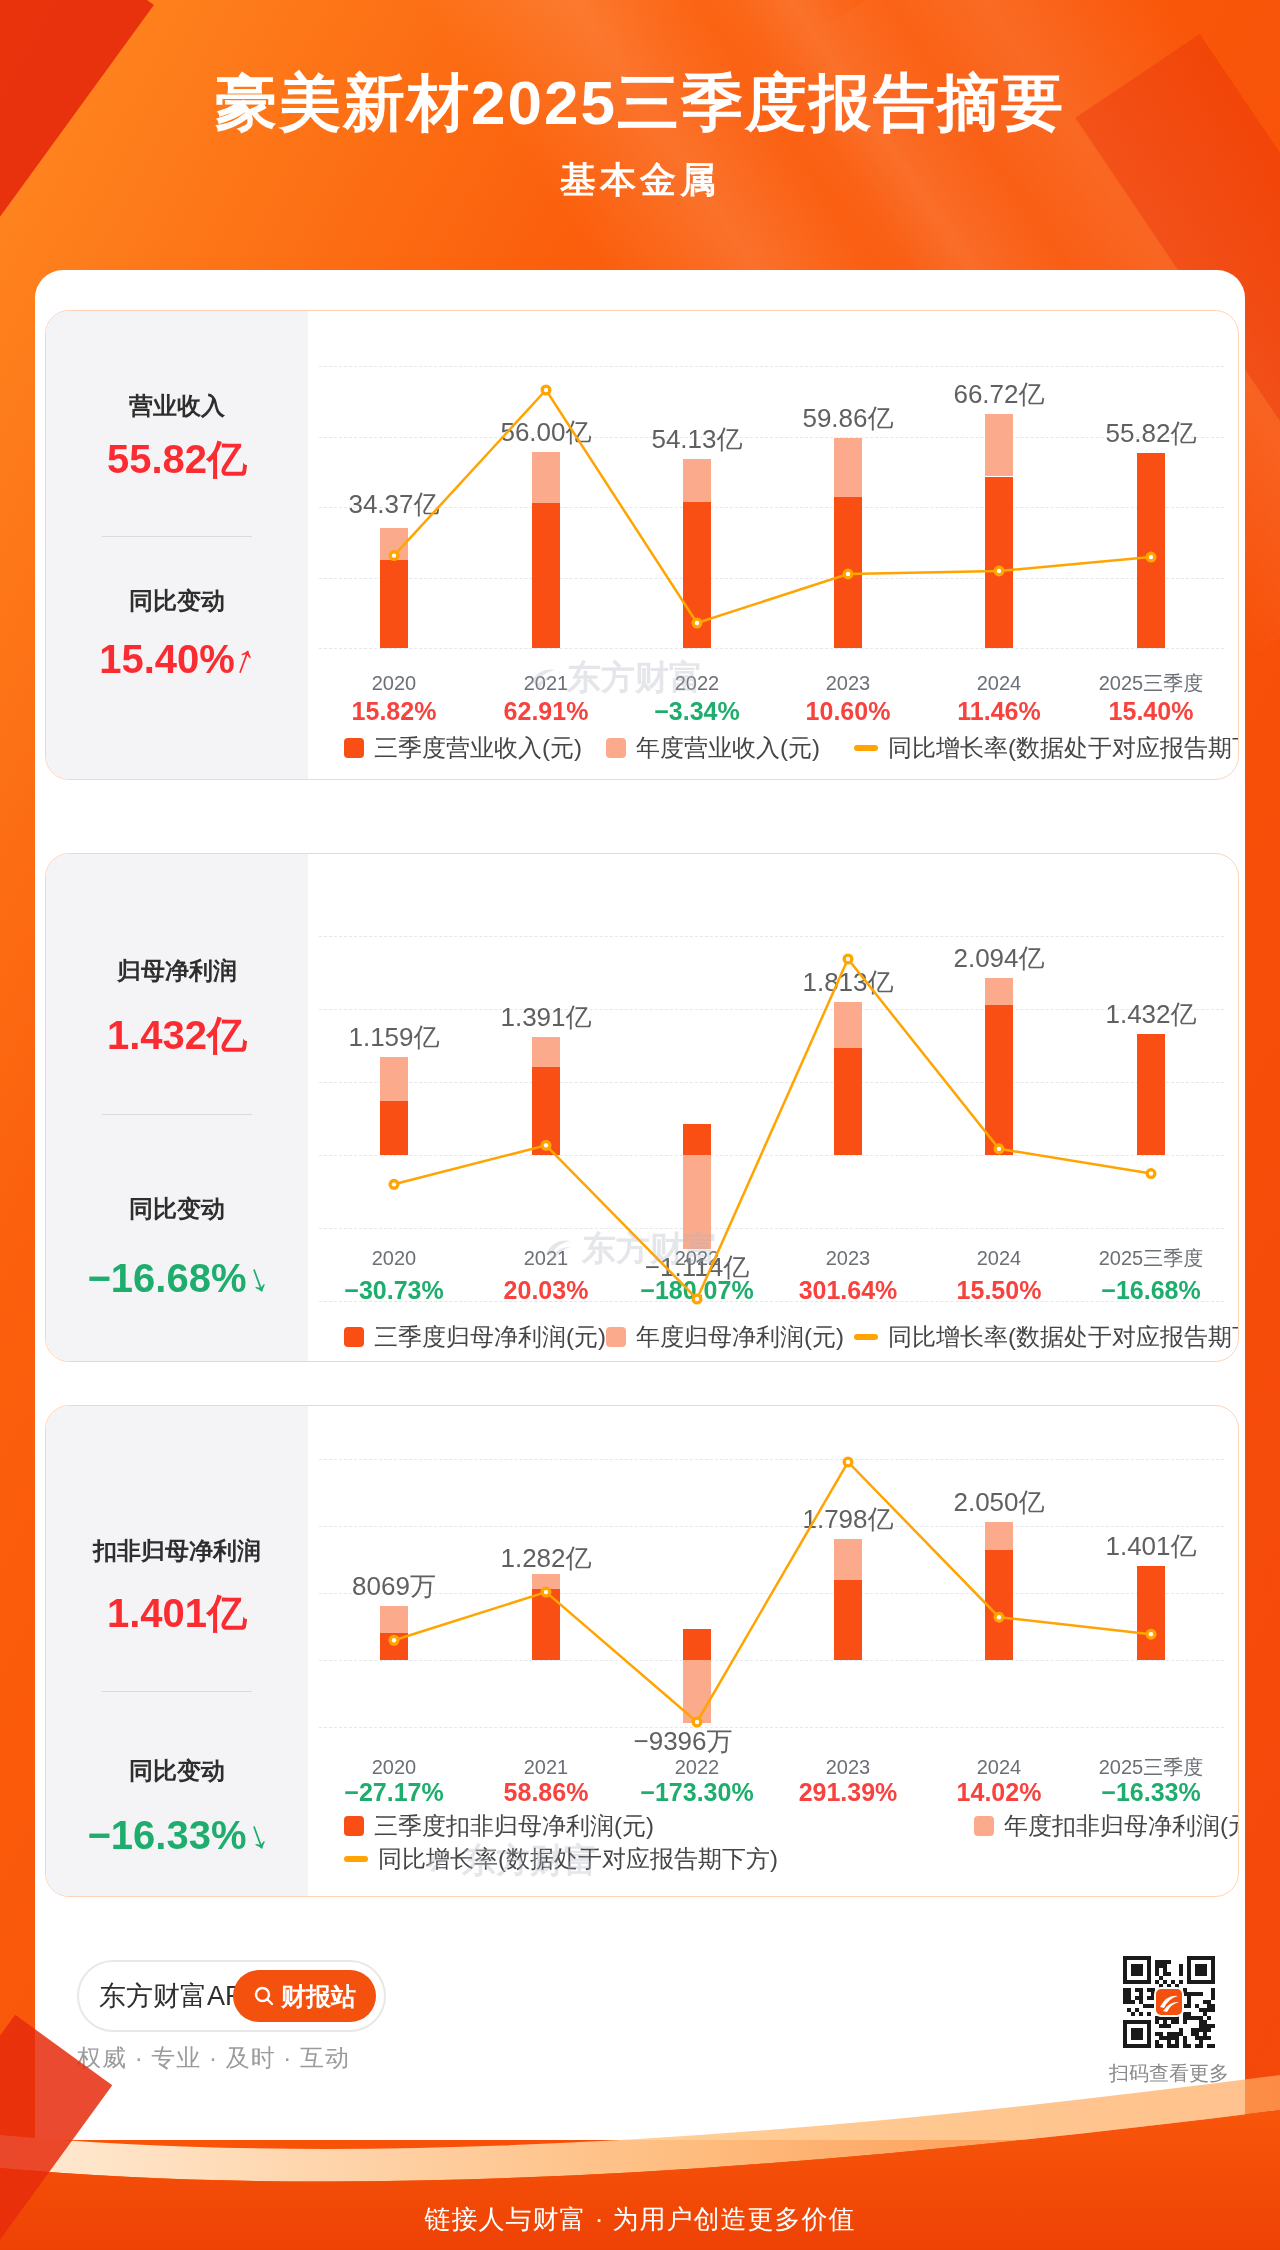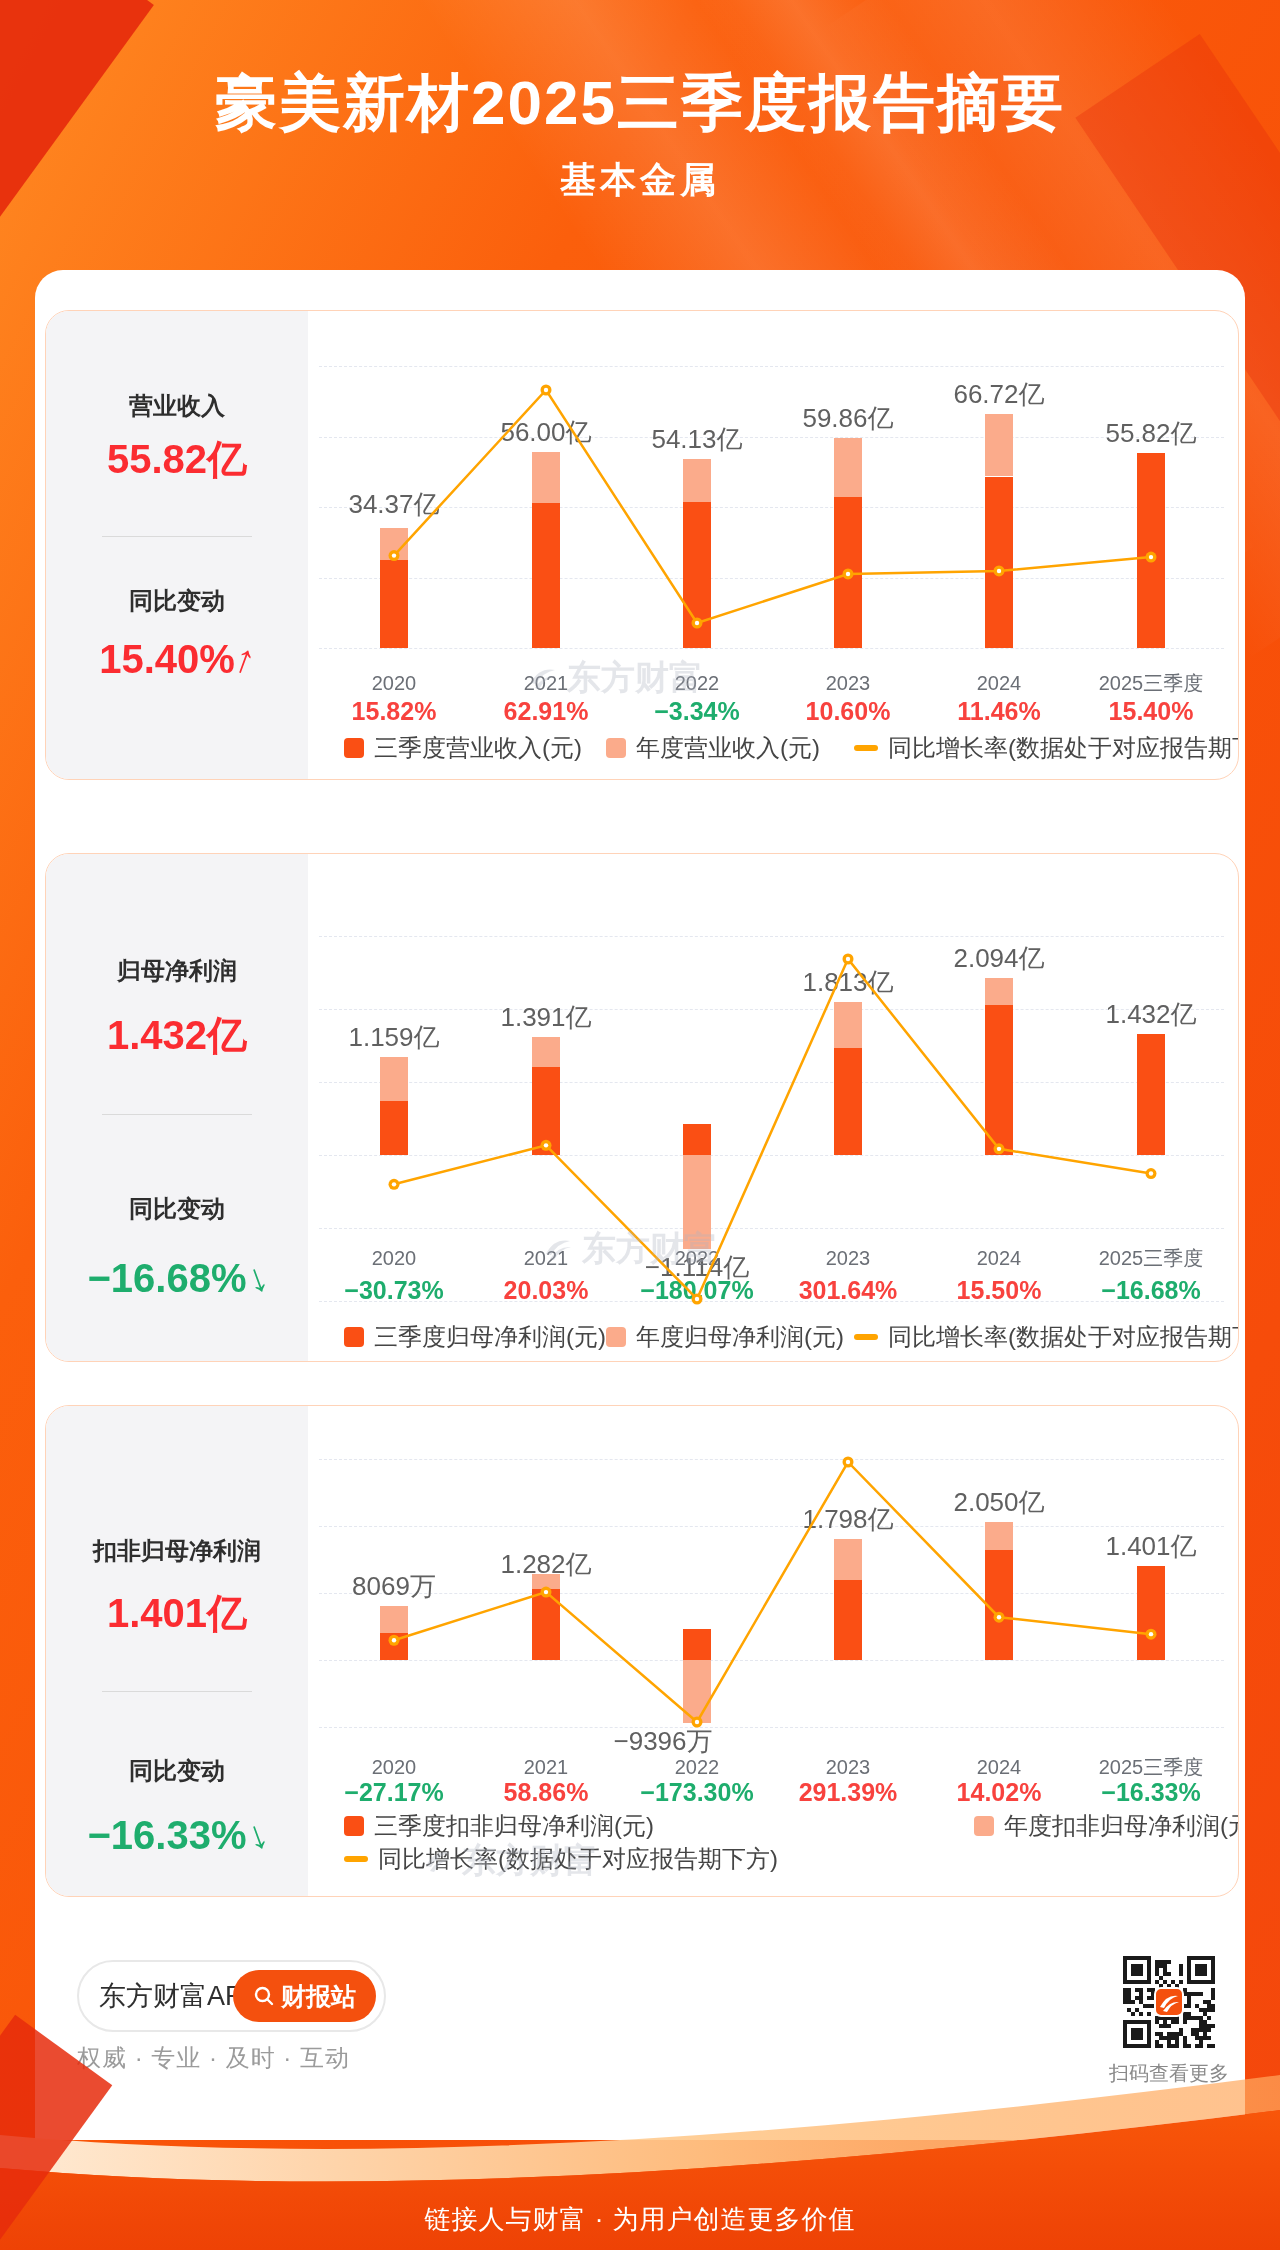--- a/index.html
+++ b/index.html
@@ -240,26 +240,26 @@
         <div class="gridline" style="left: 273px; width: 905px; top: 187px;"></div>
         <div class="gridline" style="left: 273px; width: 905px; top: 254px;"></div>
         <div class="gridline" style="left: 273px; width: 905px; top: 321px;"></div>
         <div class="bar q3" style="left: 334px; top: 227.08px; height: 26.92px;"></div>
         <div class="bar annual" style="left: 334px; top: 199.696px; height: 27.3844px;"></div>
         <div class="bar-label" style="left: 348px; top: 179.696px;">8069万</div>
         <div class="year-label" style="left: 348px; top: 361px;">2020</div>
         <div class="pct-label green" style="left: 348px; top: 386px; color: rgb(30, 173, 109);">−27.17%</div>
         <div class="bar q3" style="left: 486px; top: 183.335px; height: 70.665px;"></div>
         <div class="bar annual" style="left: 486px; top: 167.721px; height: 15.6136px;"></div>
-        <div class="bar-label" style="left: 500px; top: 158px;">1.282亿</div>
+        <div class="bar-label" style="left: 500px; top: 152px;">1.282亿</div>
         <div class="year-label" style="left: 500px; top: 361px;">2021</div>
         <div class="pct-label red" style="left: 500px; top: 386px; color: rgb(248, 66, 62);">58.86%</div>
         <div class="bar q3" style="left: 637px; top: 223.042px; height: 30.958px;"></div>
         <div class="bar annual" style="left: 637px; top: 254px; height: 63.2351px;"></div>
-        <div class="bar-label" style="left: 617px; top: 335.235px; text-align: center;">−9396万</div>
+        <div class="bar-label" style="left: 637px; top: 335.235px; text-align: center;">−9396万</div>
         <div class="year-label" style="left: 651px; top: 361px;">2022</div>
         <div class="pct-label green" style="left: 651px; top: 386px; color: rgb(30, 173, 109);">−173.30%</div>
         <div class="bar q3" style="left: 788px; top: 173.913px; height: 80.087px;"></div>
         <div class="bar annual" style="left: 788px; top: 132.995px; height: 40.9184px;"></div>
         <div class="bar-label" style="left: 802px; top: 112.995px;">1.798亿</div>
         <div class="year-label" style="left: 802px; top: 361px;">2023</div>
         <div class="pct-label red" style="left: 802px; top: 386px; color: rgb(248, 66, 62);">291.39%</div>
         <div class="bar q3" style="left: 939px; top: 143.628px; height: 110.372px;"></div>
         <div class="bar annual" style="left: 939px; top: 116.035px; height: 27.593px;"></div>
         <div class="bar-label" style="left: 953px; top: 96.035px;">2.050亿</div>

